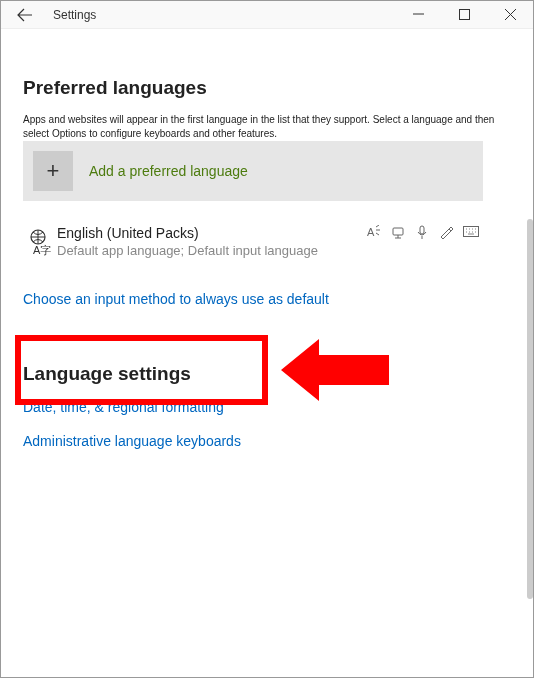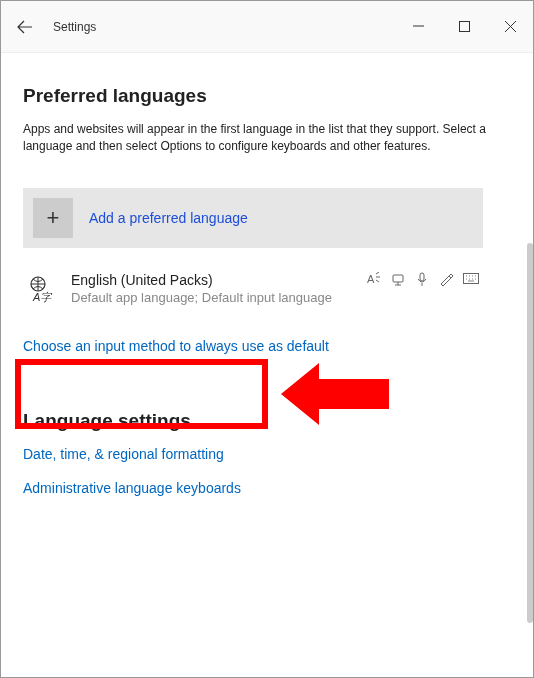--- a/index.html
+++ b/index.html
@@ -8,21 +8,21 @@
       background: #fff;
       width: 534px;
       height: 678px;
       border: 1px solid #999;
       overflow: hidden;
       position: relative;
     }
     .titlebar {
       display: flex;
       align-items: center;
-      height: 52px;
+      height: 28px;
       padding-left: 12px;
       background: #f9f9f9;
       border-bottom: 1px solid #eee;
     }
     .back-btn {
       width: 24px; height: 24px;
       display: flex; align-items: center; justify-content: center;
       cursor: pointer; margin-right: 16px;
     }
     .app-title { font-size: 12px; color: #333; }
@@ -42,22 +42,22 @@
       overflow: hidden;
       position: relative;
     }
     .page-header {
       display: flex; align-items: center;
       margin-top: 14px; margin-bottom: 8px;
     }
     .home-icon { margin-right: 12px; }
     .page-title { font-size: 30px; font-weight: 400; color: #222; }
     .desc { font-size: 14px; color: #222; line-height: 1.4; margin-bottom: 30px; margin-top: 6px; }
-    .section-h { font-size: 19px; font-weight: 600; color: #222; margin-top: 32px; margin-bottom: 14px; }
-    .section-desc { font-size: 12px; color: #222; line-height: 1.4; margin-bottom: 33px; }
+    .section-h { font-size: 19px; font-weight: 600; color: #222; margin-top: 48px; margin-bottom: 14px; }
+    .section-desc { font-size: 10px; color: #222; line-height: 1.4; margin-bottom: 0; }
     .add-row {
       display: flex; align-items: center;
       background: #e6e6e6;
       height: 60px;
       padding: 8px 10px;
       cursor: pointer;
       width: 460px;
     }
     .highlight-border {
       position: absolute;
@@ -74,28 +74,28 @@
       top: 298px;
       pointer-events: none;
     }
     .plus-box {
       width: 40px; height: 40px;
       background: #ccc;
       display: flex; align-items: center; justify-content: center;
       margin-right: 16px;
       font-size: 22px; color: #333; font-weight: 300;
     }
-    .add-label { font-size: 14px; color: #1d4ed8; }
+    .add-label { font-size: 14px; color: #4d7c0f; }
     .lang-row {
       display: flex;
       padding: 12px 4px;
       margin-top: 12px;
       width: 460px;
     }
-    .lang-icon { margin-right: 14px; margin-top:2px;font-style:italic; }
+    .lang-icon { margin-top:2px; }
     .lang-info { flex: 1; }
     .lang-name { font-size: 14px; color: #222; }
     .lang-sub { font-size: 13px; color: #888; margin-top: 2px; }
     .feature-icons { display: flex; gap: 10px; color: #666; margin-left: auto; align-items: flex-start; }
     .feature-icons span { font-size: 14px; }
     .link { display: block; font-size: 14px; color: #0067c0; margin-top: 18px; cursor: pointer; }
     .scrollbar {
       position: absolute;
       right: 0; top: 190px;
       width: 6px; height: 380px;

